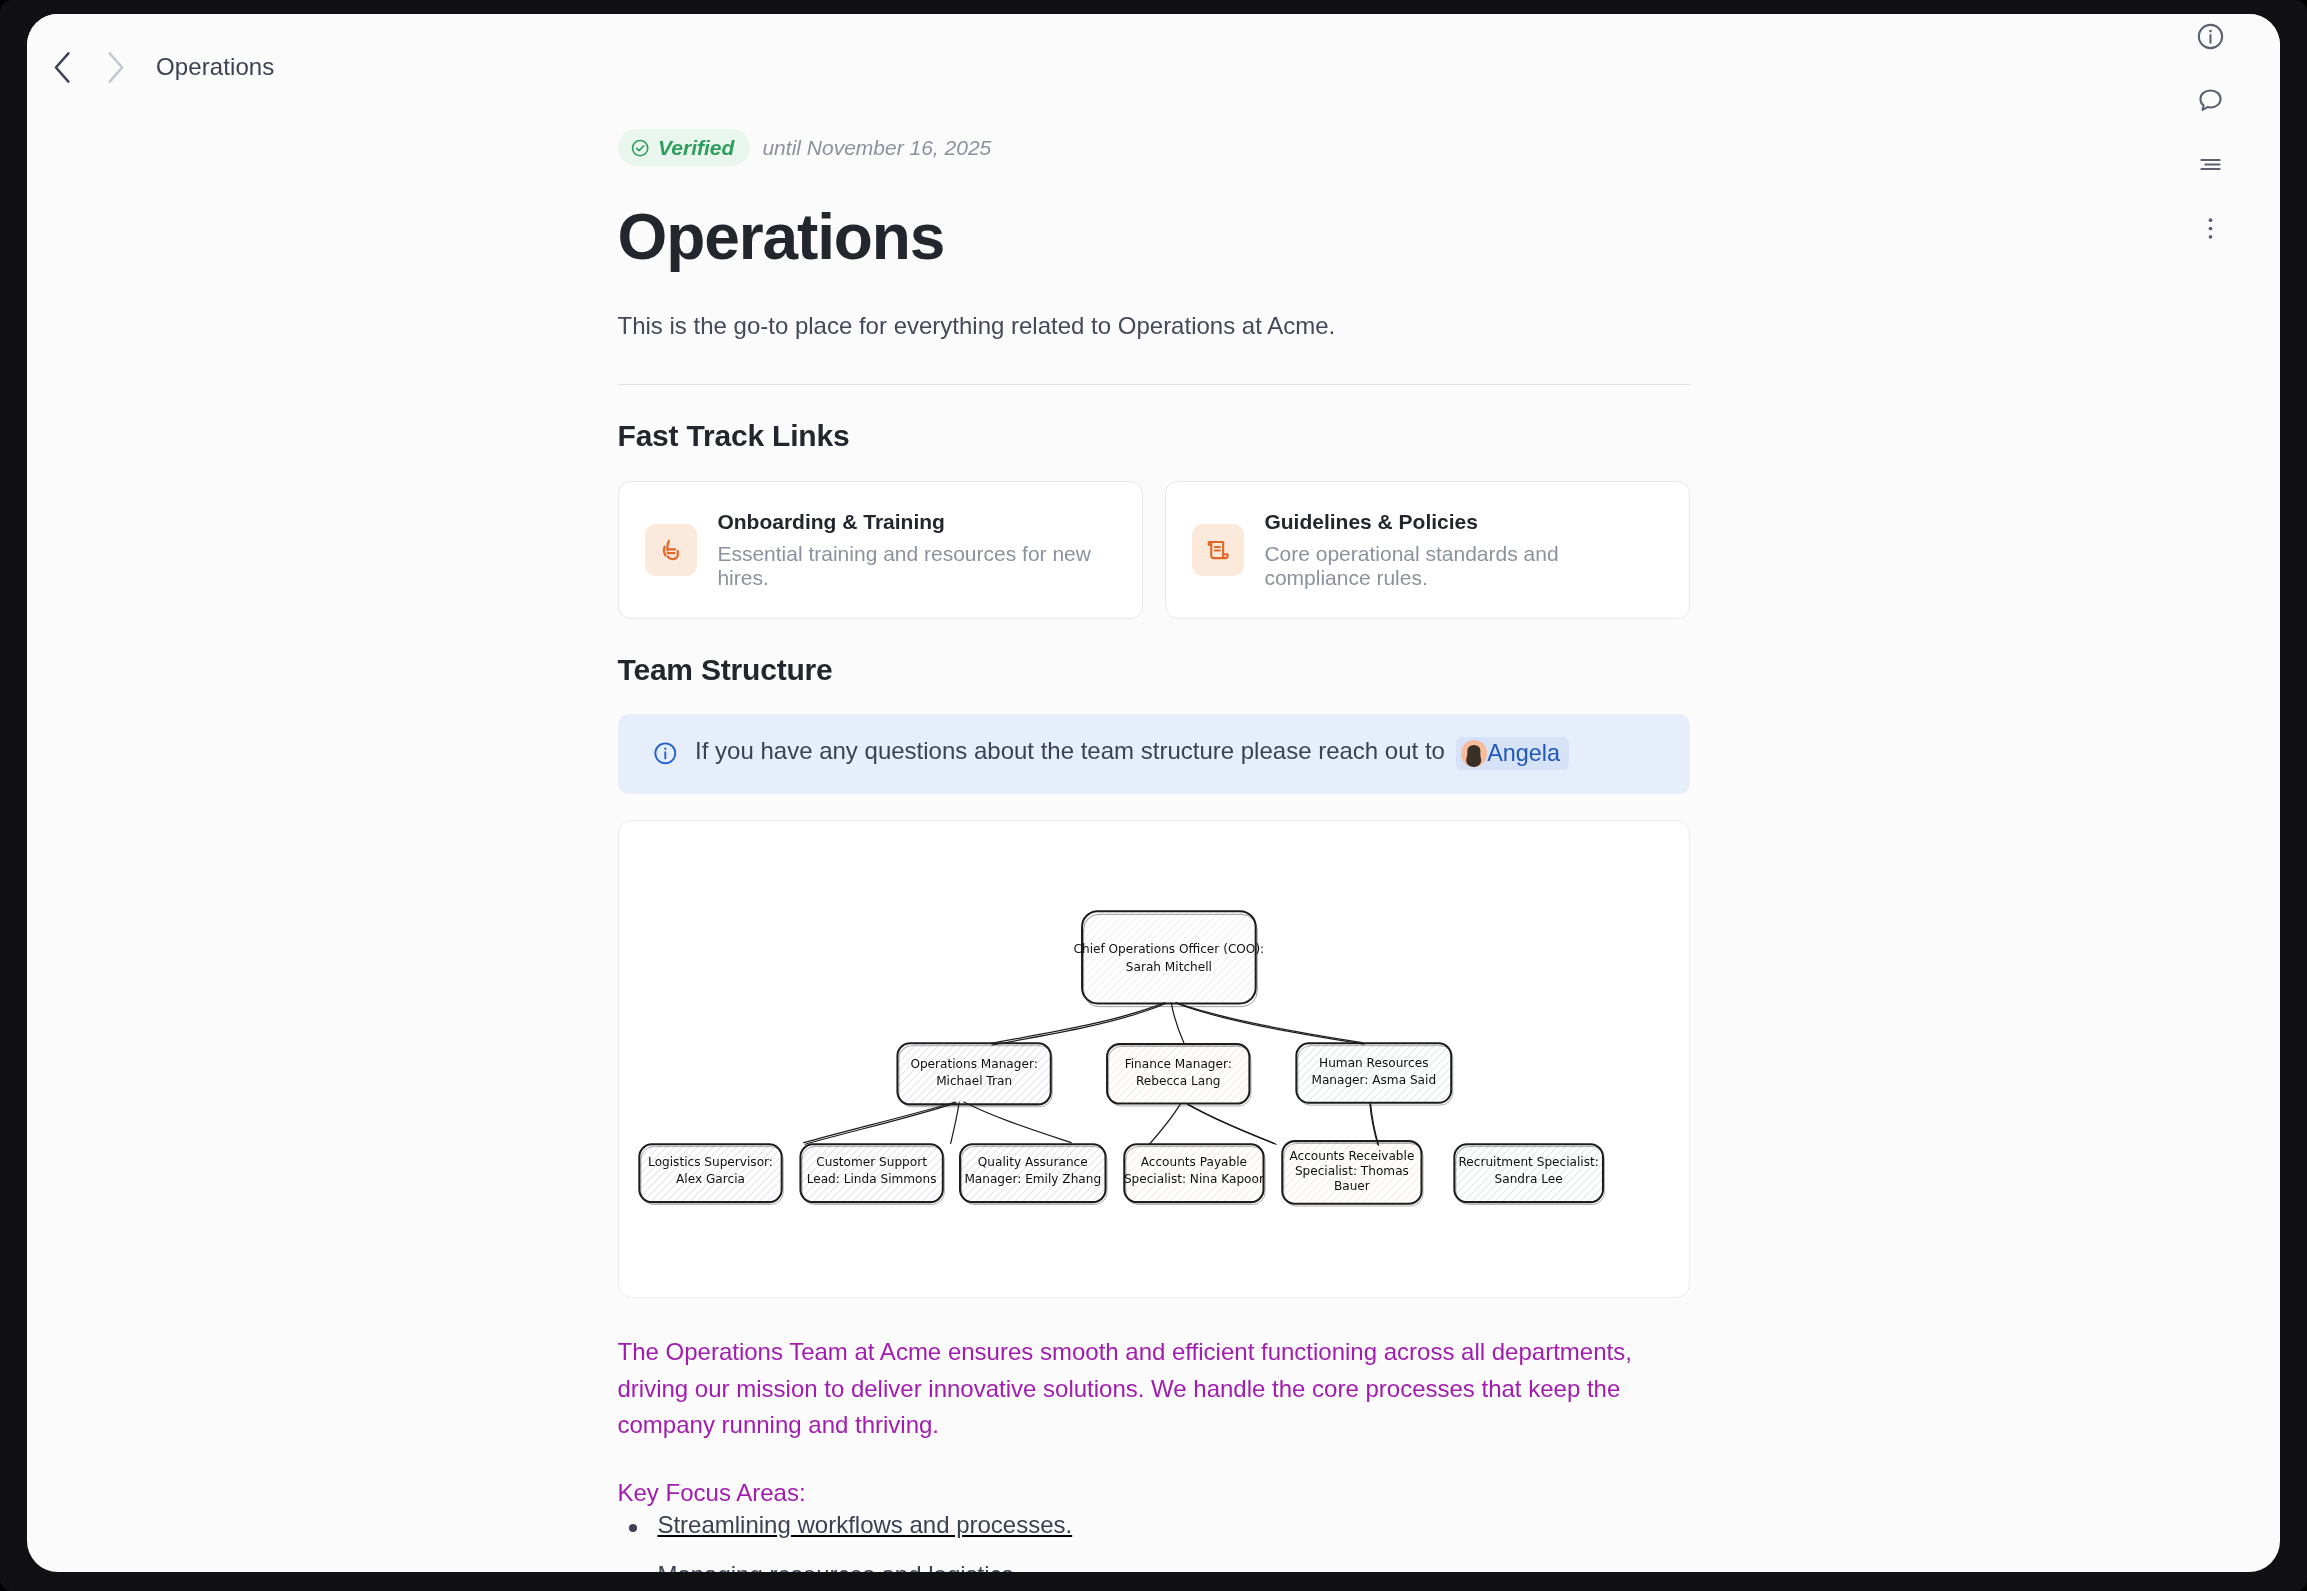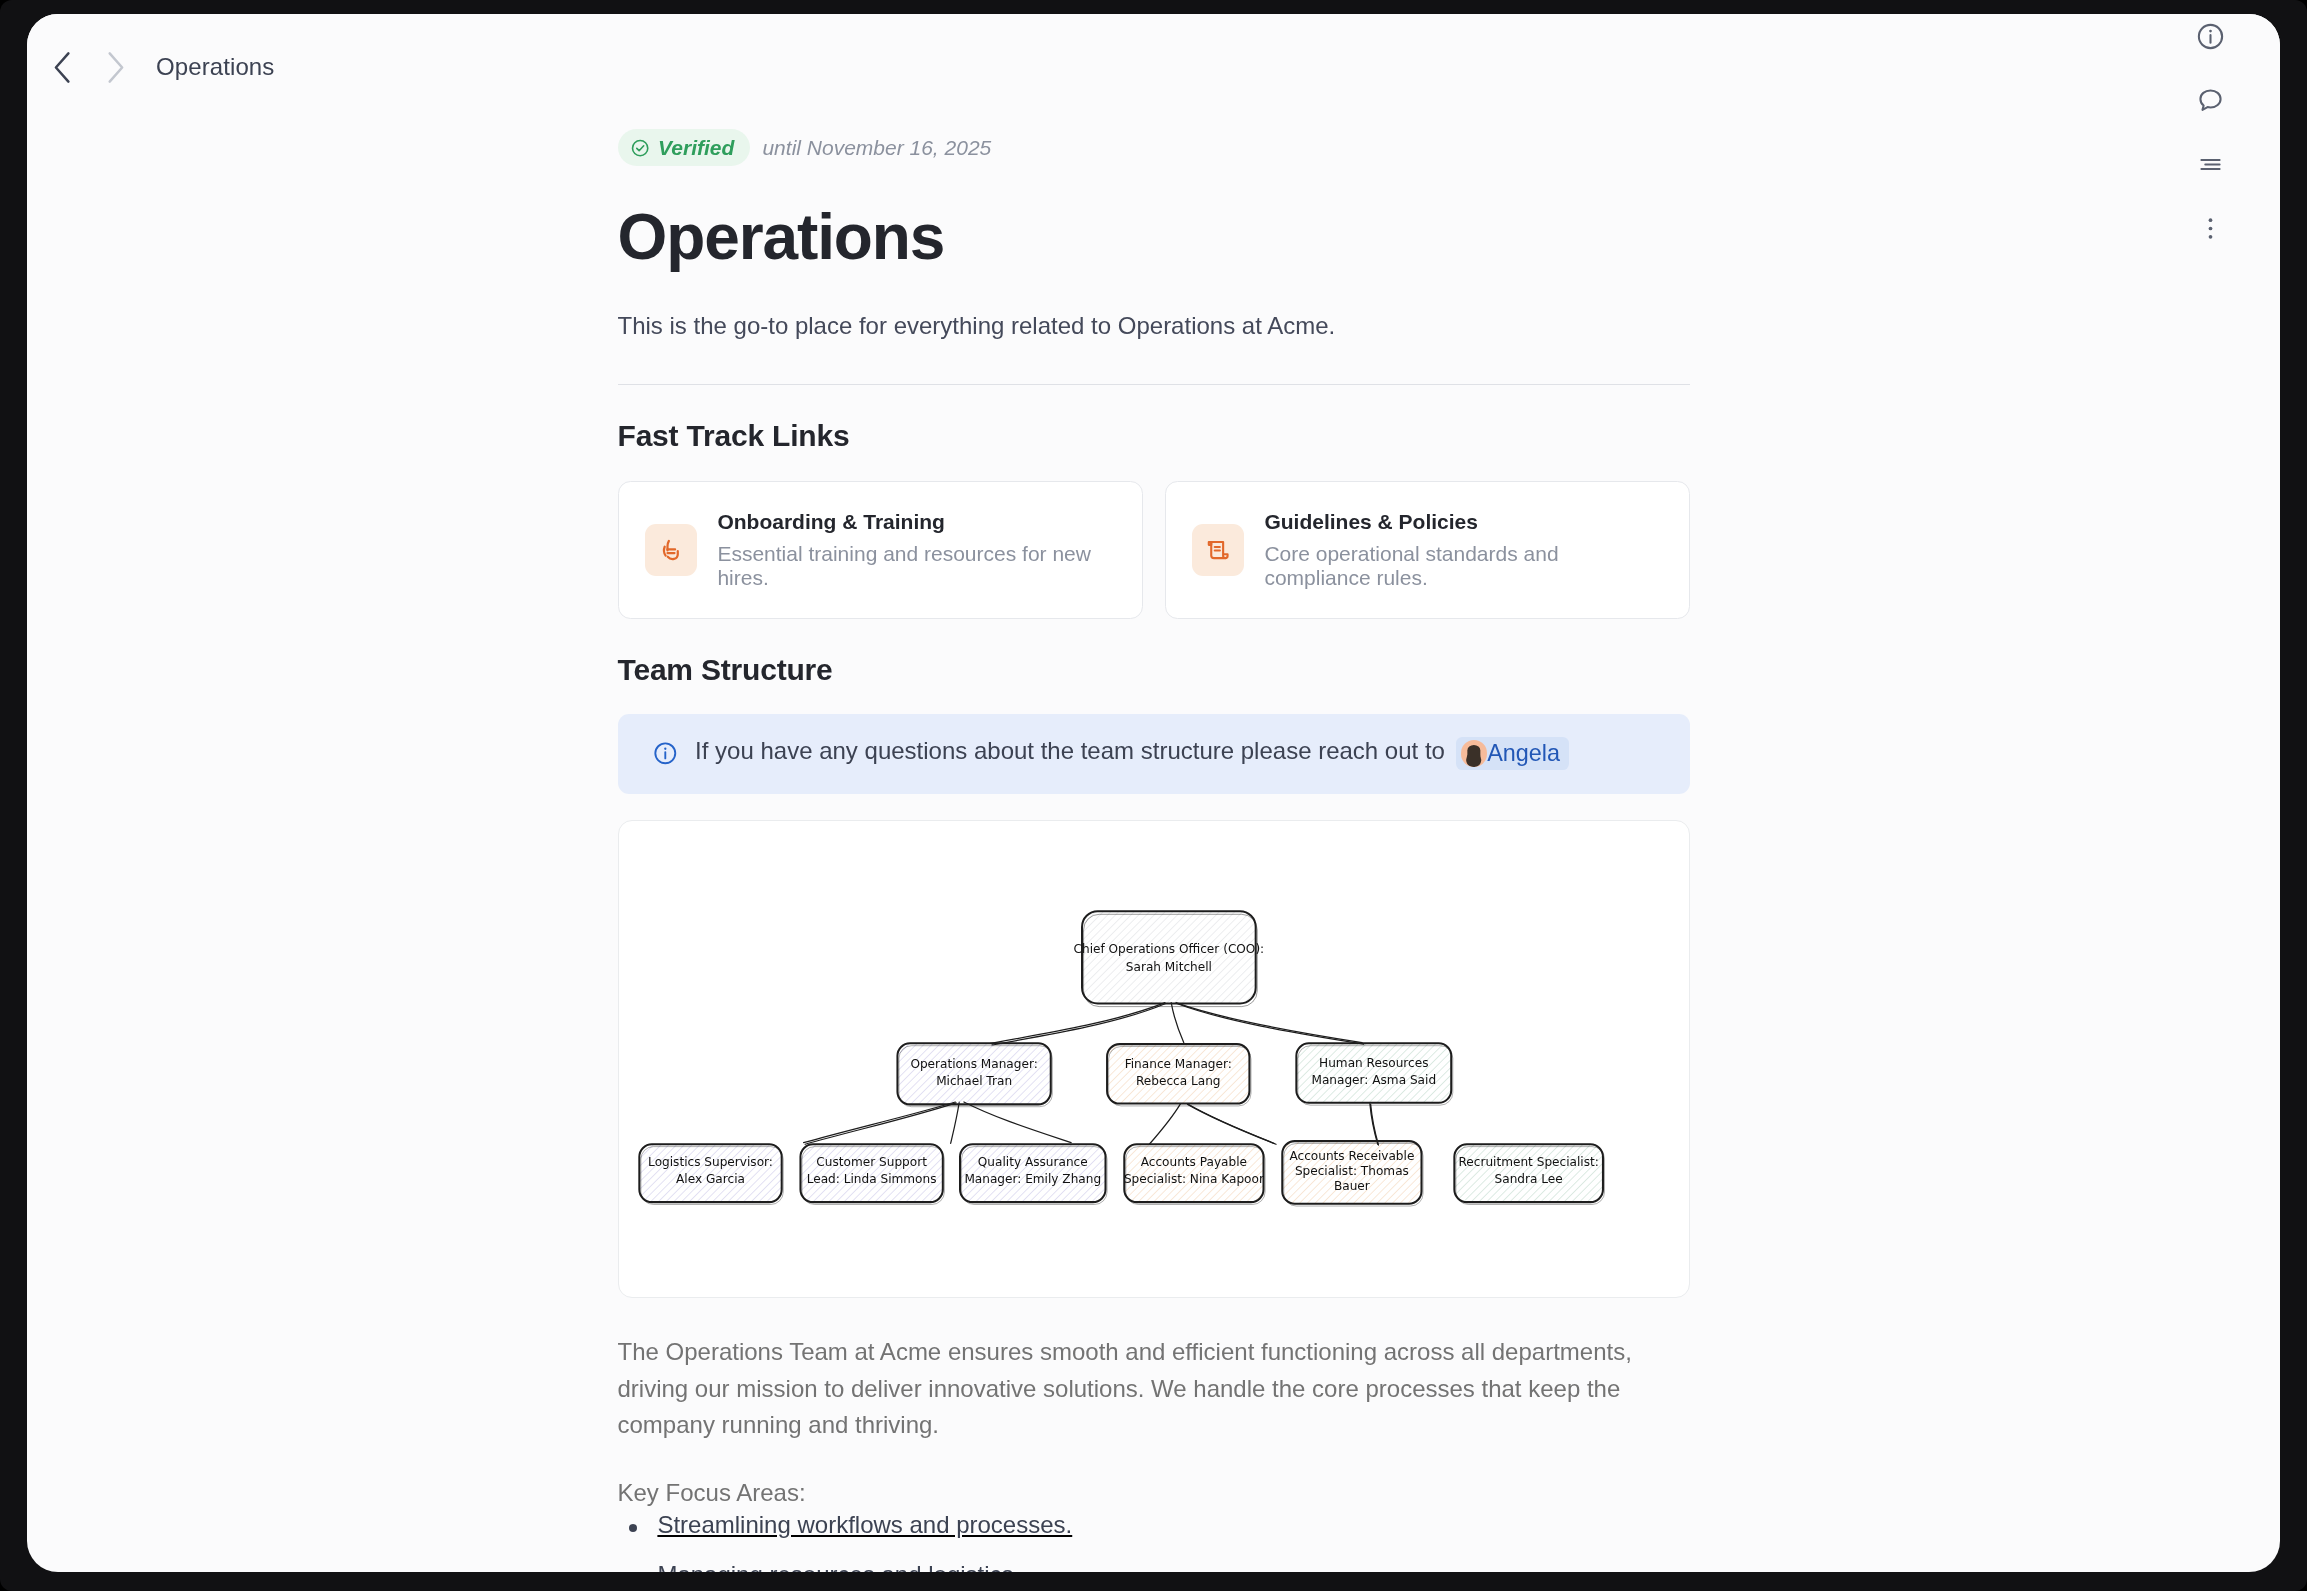--- a/index.html
+++ b/index.html
@@ -156,21 +156,21 @@
     position: relative;
   }
   .chart-wrap svg { display: block; width: 100%; height: 100%; }
   .nd-txt {
     font-family: "DejaVu Sans", sans-serif;
     font-size: 15.5px; fill: #111;
   }
 
   
   .body-p {
-    font-size: 24px; color: #737373; line-height: 1.52;
+    font-size: 24px; color: #a21caf; line-height: 1.52;
     margin-top: 36px; max-width: 1016px;
   }
   .body-p.tight { margin-top: 31px; }
   .bullets { list-style: none; text-decoration: underline; }
   .bullets li {
     font-size: 24px; color: #3c4252;
     display: flex; align-items: flex-start; gap: 20.3px;
     margin-bottom: 22px;
   }
   .bullets li .dot {

